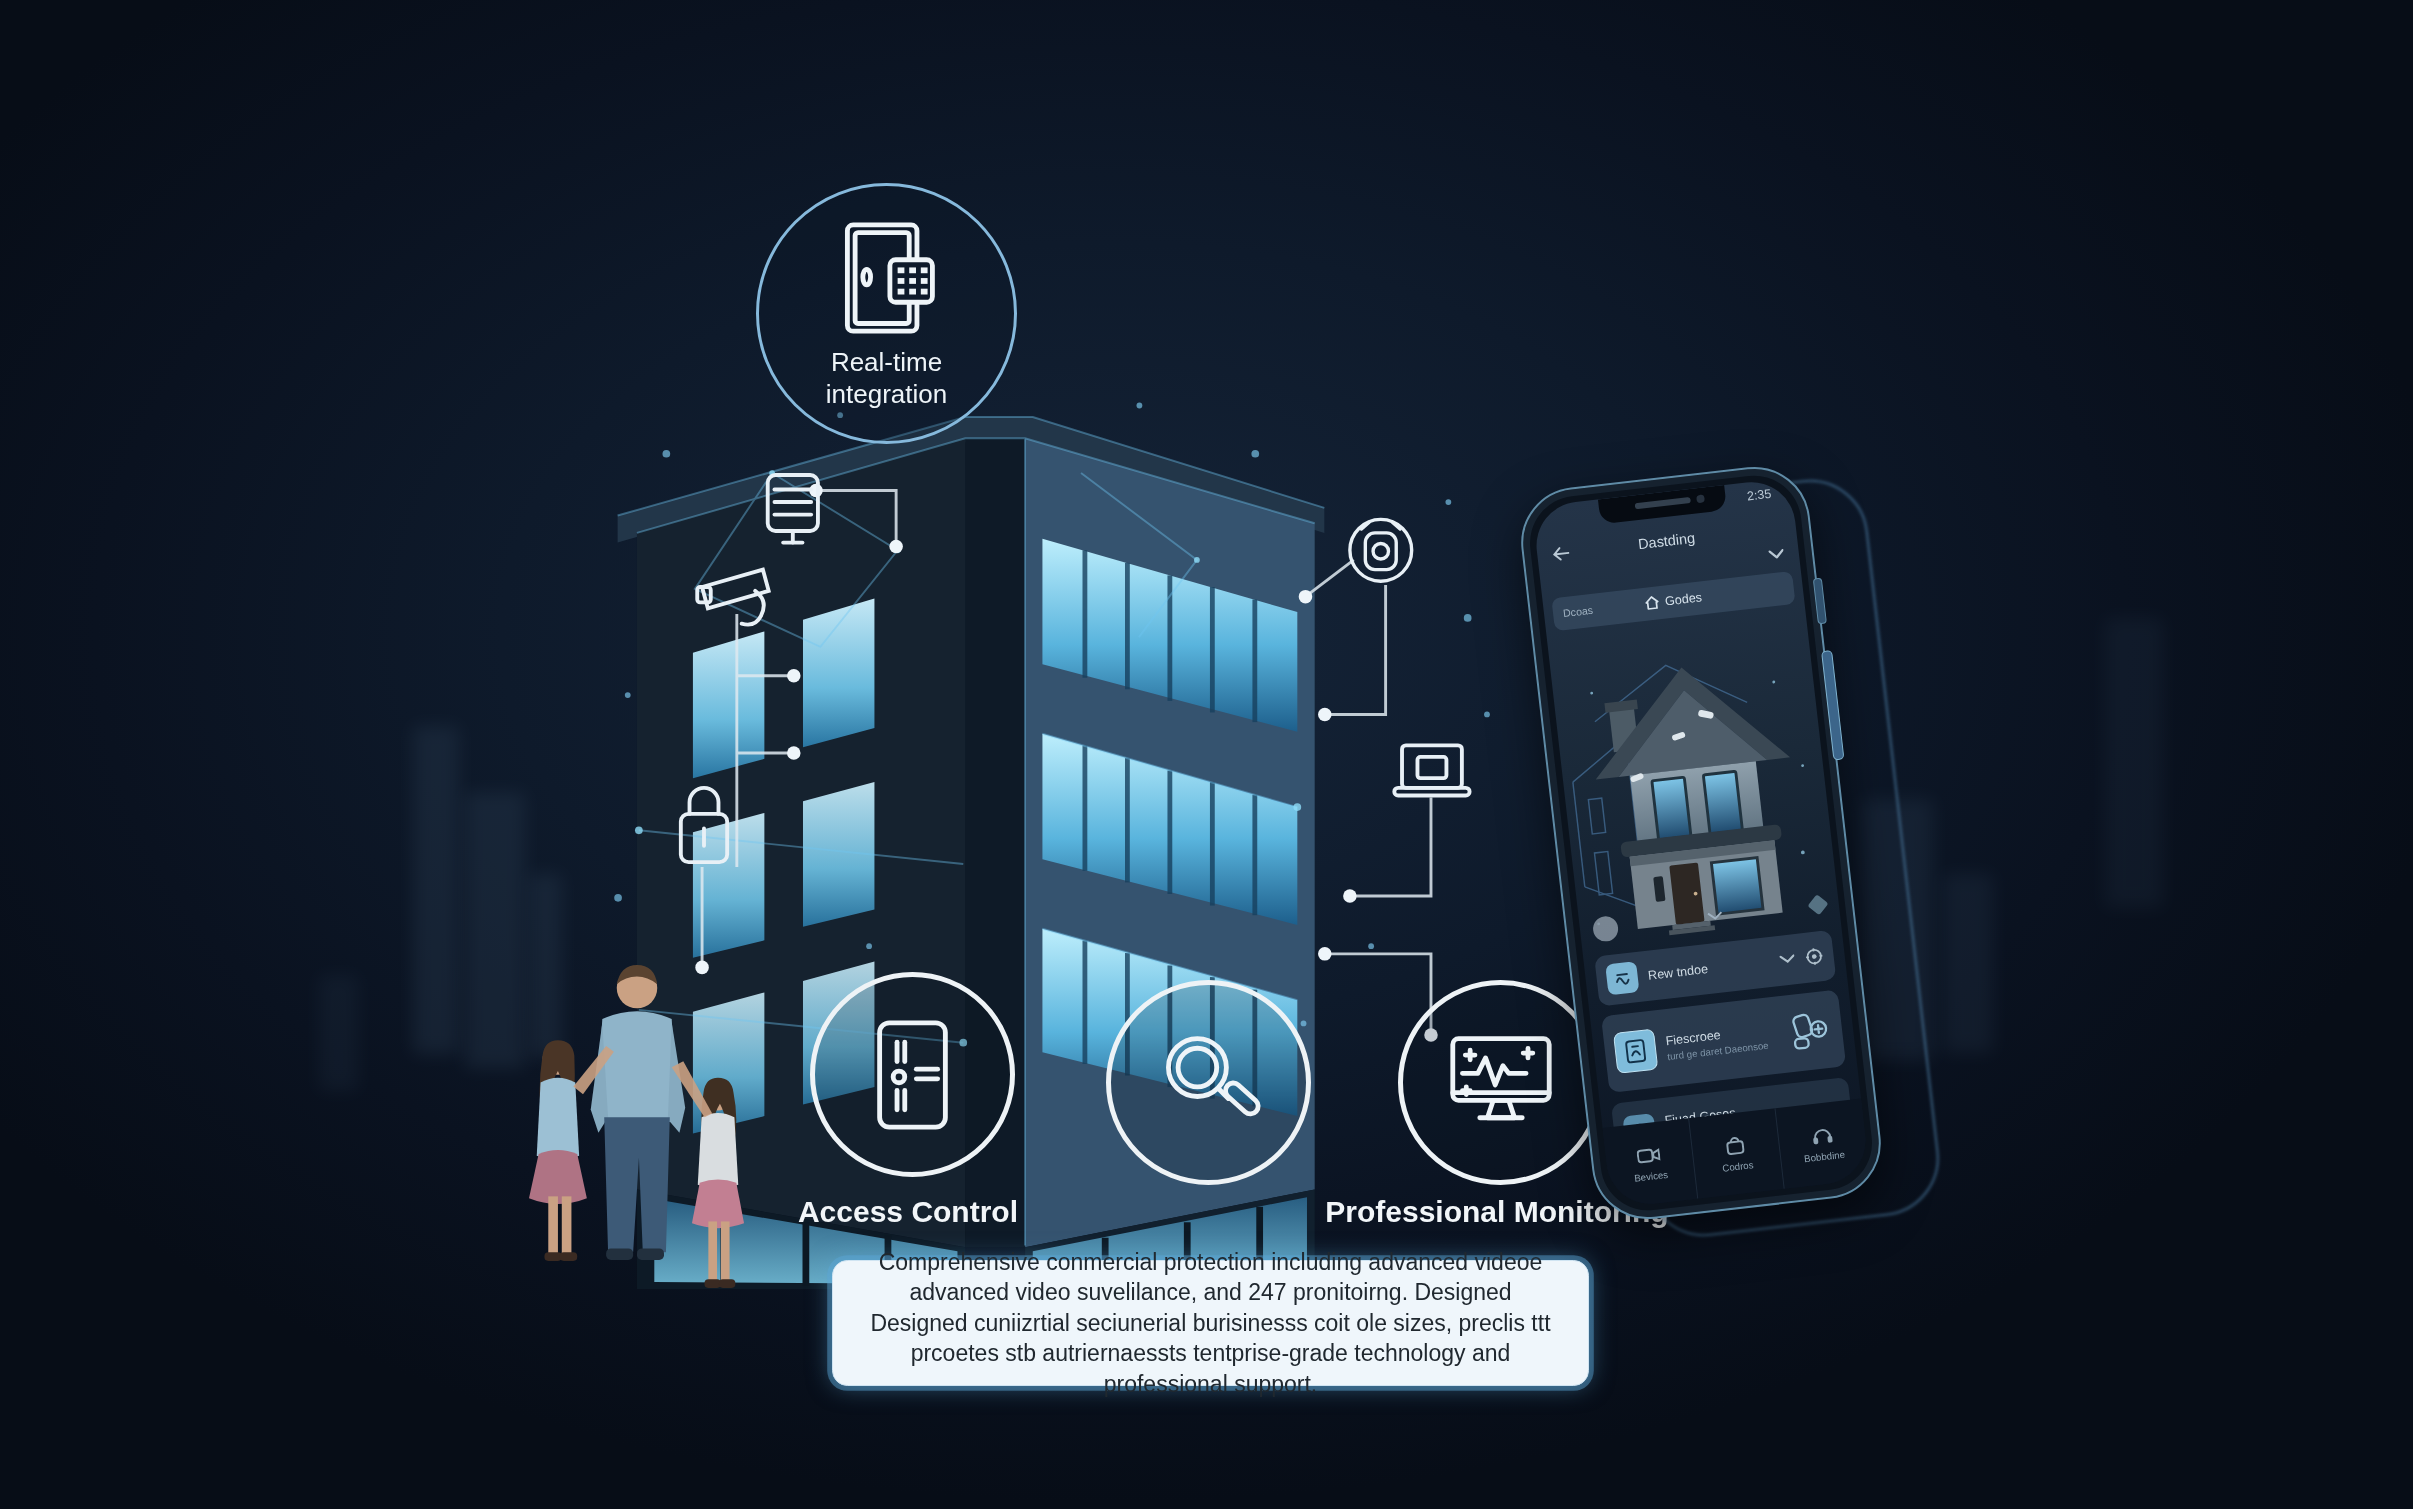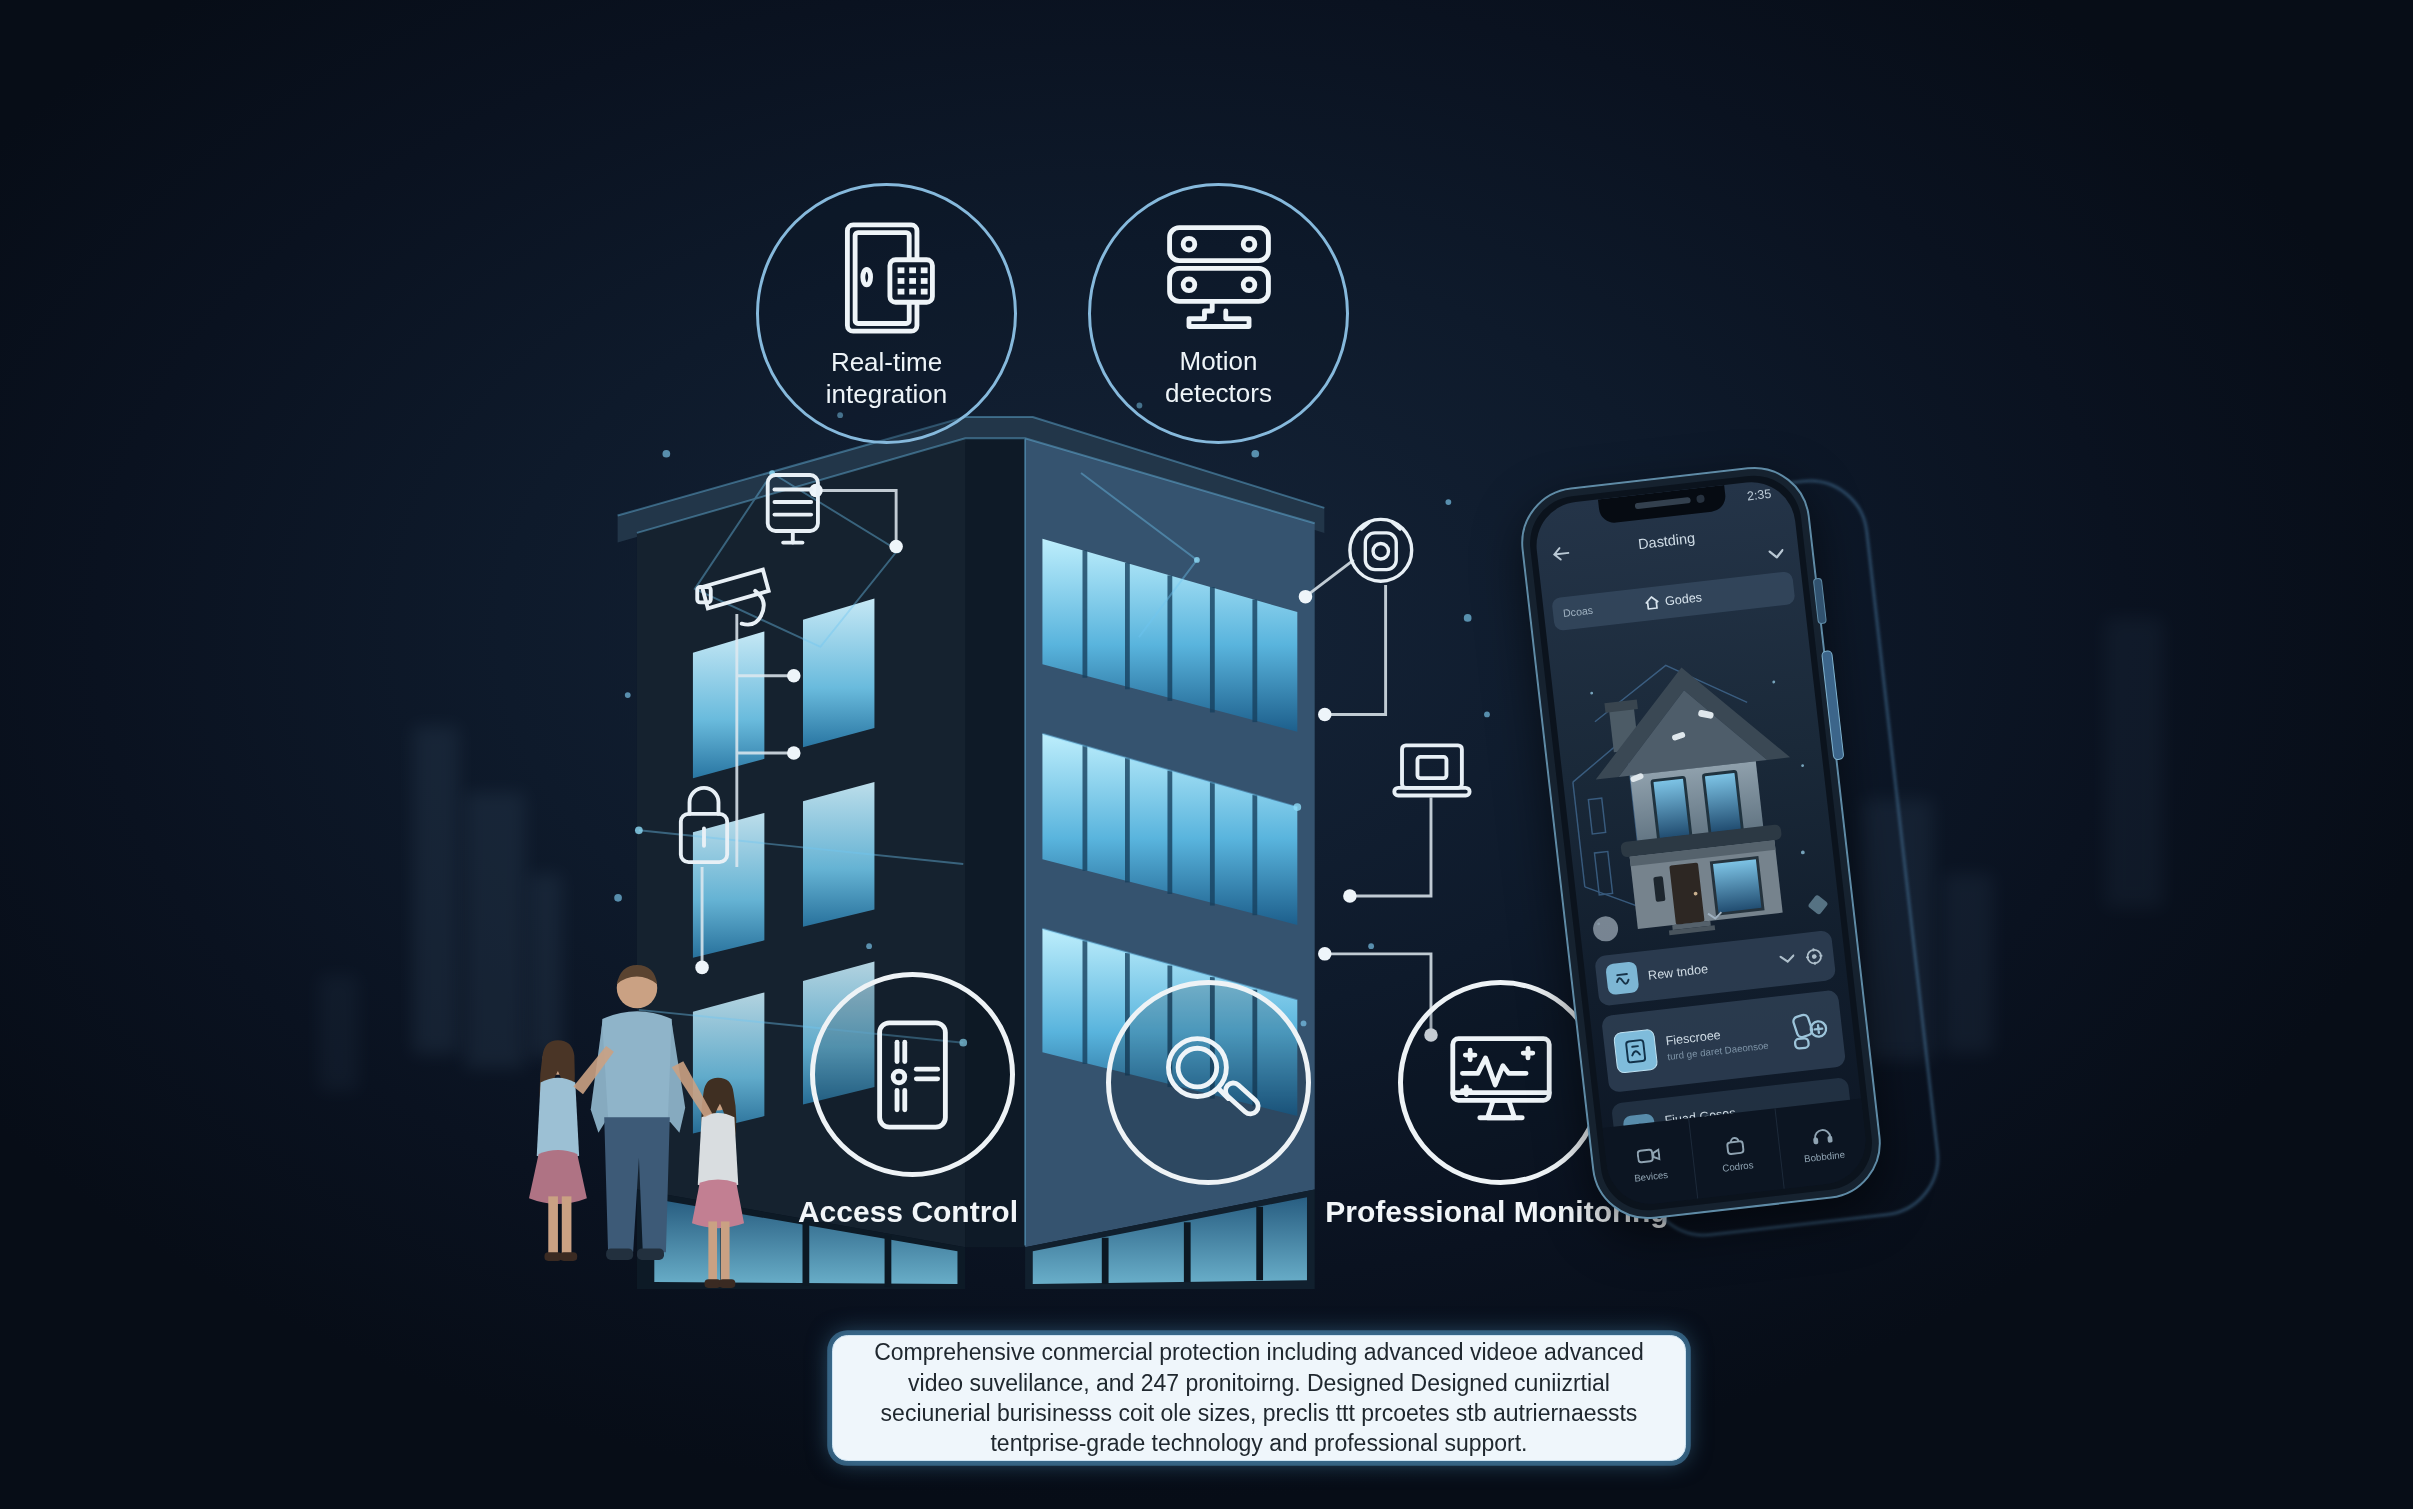--- a/index.html
+++ b/index.html
@@ -30,21 +30,21 @@
   .feat.top{width:255px;height:255px;border:3.9px solid #86b9dc;background:rgba(13,24,40,.25);}
   .feat.bottom{width:195px;height:195px;border:5.8px solid #eef3f6;background:rgba(10,20,34,.18);}
   .f1{left:756px;top:183px;} .f2{left:1088px;top:183px;} .f3{left:1416px;top:186px;}
   .b1{left:810px;top:972px;} .b2{left:1106px;top:980px;} .b3{left:1398px;top:980px;}
   .feat .lbl{color:#eef4f8;font-size:26px;line-height:1.25;font-weight:400;max-width:183px;margin-top:3px;}
   .bfl{position:absolute;color:#f2f6f9;font-size:30px;font-weight:700;text-align:center;width:444px;transform:translateX(-50%);}
   .bl1{left:908px;top:1195px;} .bl2{left:1204px;top:1195px;} .bl3{left:1497px;top:1195px;}
   .ic{stroke:#eef4f8;fill:none;stroke-width:5;stroke-linecap:round;stroke-linejoin:round;}
   
   .desc{
-    position:absolute;left:832px;top:1335px;width:854px;height:126px;box-sizing:border-box;
+    position:absolute;left:832px;top:1260px;width:757px;height:126px;box-sizing:border-box;
     background:#eff6fb;border:1.9px solid #cfe4f2;border-radius:15.4px;
     box-shadow:0 0 0 4.8px rgba(92,167,216,.45), 0 0 25px rgba(92,167,216,.5);
     display:flex;align-items:center;justify-content:center;padding:5px 25px;
   }
   .desc p{margin:0;color:#20282f;font-size:23px;line-height:1.32;text-align:center;}
   
   .phone-wrap{position:absolute;left:1556px;top:475px;width:290px;height:736px;transform:rotate(-6.5deg);transform-origin:50% 50%;}
   .phone-ghost{
     position:absolute;left:1610px;top:488px;width:290px;height:736px;transform:rotate(-6.5deg);
     border:2.9px solid rgba(96,158,205,.55);border-radius:58px;filter:blur(1.4px);
@@ -326,34 +326,20 @@
           <rect x="82" y="63" width="7" height="6"></rect>
           <rect x="94" y="63" width="7" height="6"></rect>
         <rect x="70" y="74" width="7" height="6"></rect>
           <rect x="82" y="74" width="7" height="6"></rect>
           <rect x="94" y="74" width="7" height="6"></rect>
       </g>
     </svg>
     <div class="lbl">Real-time integration</div>
   </div>
 
-  <div class="feat top f2">
-    <svg width="126" height="124" viewBox="0 0 130 128">
-      <g class="ic">
-        <rect x="14" y="10" width="102" height="34" rx="10"></rect>
-        <circle cx="34" cy="27" r="6"></circle>
-          <circle cx="96" cy="27" r="6"></circle>
-        <rect x="14" y="52" width="102" height="34" rx="10"></rect>
-        <circle cx="34" cy="69" r="6"></circle>
-          <circle cx="96" cy="69" r="6"></circle>
-        <polyline points="58,86 58,96 50,96 50,104 34,104 34,112 96,112 96,104 72,104 72,96 72,96"></polyline>
-      </g>
-    </svg>
-    <div class="lbl">Motion detectors</div>
-  </div>
 
 
   <div class="feat bottom b1">
     <svg width="93" height="116" viewBox="0 0 96 120">
       <g class="ic" stroke-width="4.5">
         <rect x="14" y="6" width="68" height="108" rx="10"></rect>
         <line x1="32" y1="26" x2="32" y2="46"></line>
           <line x1="40" y1="26" x2="40" y2="46"></line>
         <circle cx="34" cy="62" r="6"></circle>
         <line x1="32" y1="76" x2="32" y2="96"></line>

